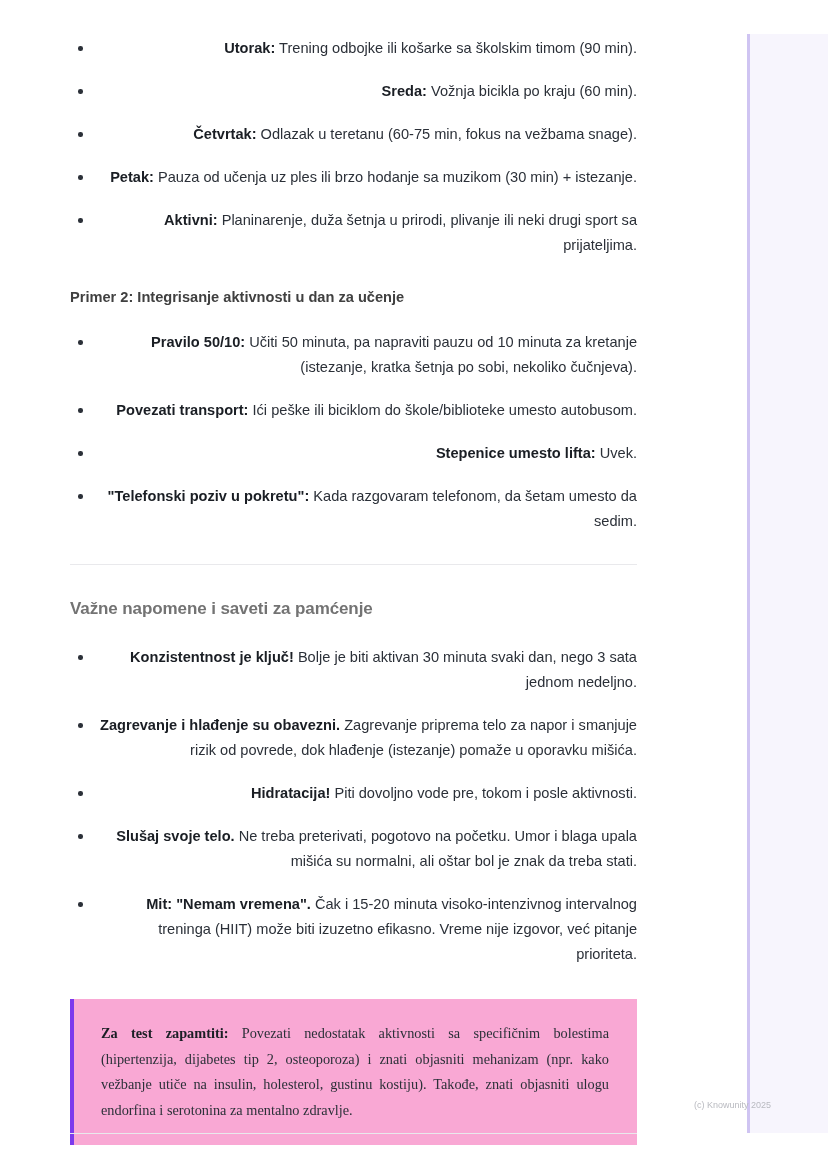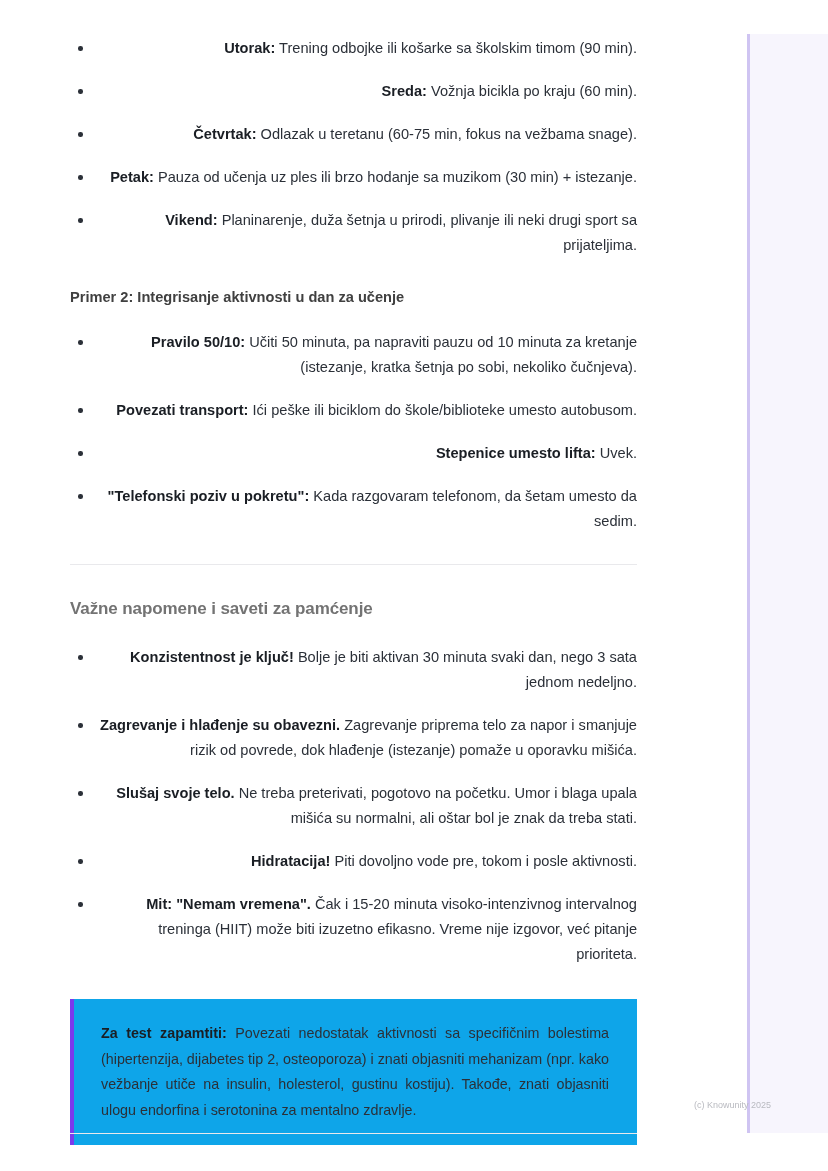--- a/index.html
+++ b/index.html
@@ -98,24 +98,25 @@
     font-weight: bold;
     color: #737373;
     margin: 30px 0 22px 0;
     line-height: 28px;
     letter-spacing: -0.1px;
   }
 
   
   .callout {
     margin-top: 32px;
-    background: #0ea5e9;
+    background: #f9a8d4;
     border-left: 4px solid #7c3aed;
     padding: 22px 28px 22px 27px;
     box-sizing: border-box;
+    font-family: Liberation Serif, serif;
   }
   .callout p {
     margin: 0;
     font-size: 14.3px;
     line-height: 25.5px;
     color: #2b3038;
     text-align: justify;
     text-justify: inter-word;
   }
 
@@ -154,21 +155,21 @@
       <li>
         <span class="lead">Sreda:</span><span> Vožnja bicikla po kraju (60 min).</span>
       </li>
       <li>
         <span class="lead">Četvrtak:</span><span> Odlazak u teretanu (60-75 min, fokus na vežbama snage).</span>
       </li>
       <li>
         <span class="lead">Petak:</span><span> Pauza od učenja uz ples ili brzo hodanje sa muzikom (30 min) + istezanje.</span>
       </li>
       <li>
-        <span class="lead">Vikend:</span><span> Planinarenje, duža šetnja u prirodi, plivanje ili neki drugi sport sa prijateljima.</span>
+        <span class="lead">Aktivni:</span><span> Planinarenje, duža šetnja u prirodi, plivanje ili neki drugi sport sa prijateljima.</span>
       </li>
     </ul>
 
     <div class="subheading">Primer 2: Integrisanje aktivnosti u dan za učenje</div>
 
     <ul class="bullets">
       <li>
         <span class="lead">Pravilo 50/10:</span><span> Učiti 50 minuta, pa napraviti pauzu od 10 minuta za kretanje (istezanje, kratka šetnja po sobi, nekoliko čučnjeva).</span>
       </li>
       <li>
@@ -187,24 +188,24 @@
     <div class="section-heading">Važne napomene i saveti za pamćenje</div>
 
     <ul class="bullets">
       <li>
         <span class="lead">Konzistentnost je ključ!</span><span> Bolje je biti aktivan 30 minuta svaki dan, nego 3 sata jednom nedeljno.</span>
       </li>
       <li>
         <span class="lead">Zagrevanje i hlađenje su obavezni.</span><span> Zagrevanje priprema telo za napor i smanjuje rizik od povrede, dok hlađenje (istezanje) pomaže u oporavku mišića.</span>
       </li>
       <li>
+        <span class="lead">Hidratacija!</span><span> Piti dovoljno vode pre, tokom i posle aktivnosti.</span>
+      </li>
+      <li>
         <span class="lead">Slušaj svoje telo.</span><span> Ne treba preterivati, pogotovo na početku. Umor i blaga upala mišića su normalni, ali oštar bol je znak da treba stati.</span>
-      </li>
-      <li>
-        <span class="lead">Hidratacija!</span><span> Piti dovoljno vode pre, tokom i posle aktivnosti.</span>
       </li>
       <li>
         <span class="lead">Mit: "Nemam vremena".</span><span> Čak i 15-20 minuta visoko-intenzivnog intervalnog treninga (HIIT) može biti izuzetno efikasno. Vreme nije izgovor, već pitanje prioriteta.</span>
       </li>
     </ul>
 
     <div class="callout">
       <p><span class="lead">Za test zapamtiti:</span><span> Povezati nedostatak aktivnosti sa specifičnim bolestima (hipertenzija, dijabetes tip 2, osteoporoza) i znati objasniti mehanizam (npr. kako vežbanje utiče na insulin, holesterol, gustinu kostiju). Takođe, znati objasniti ulogu endorfina i serotonina za mentalno zdravlje.</span></p>
     </div>
 

